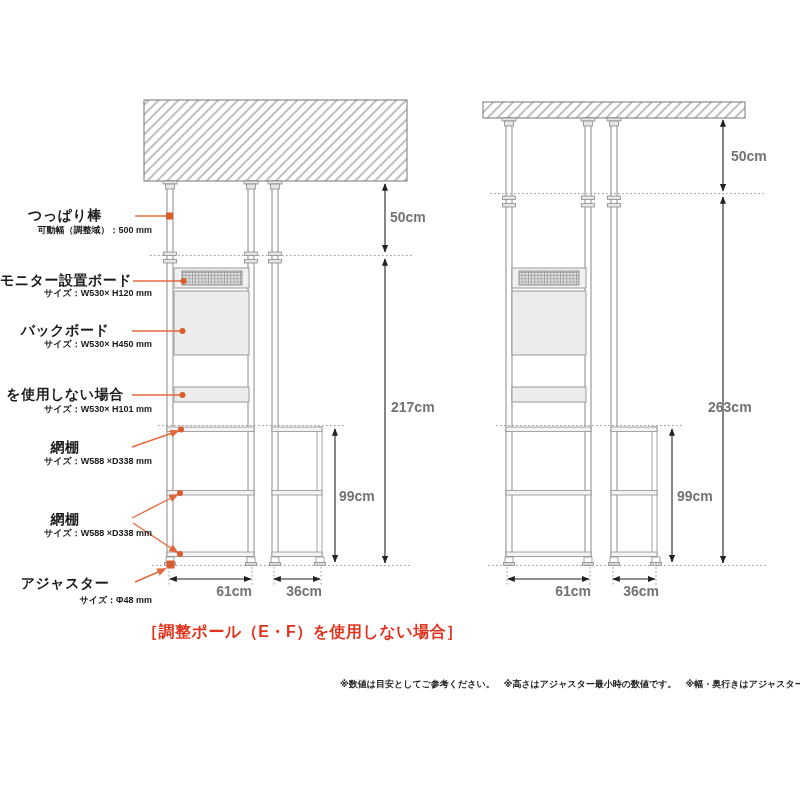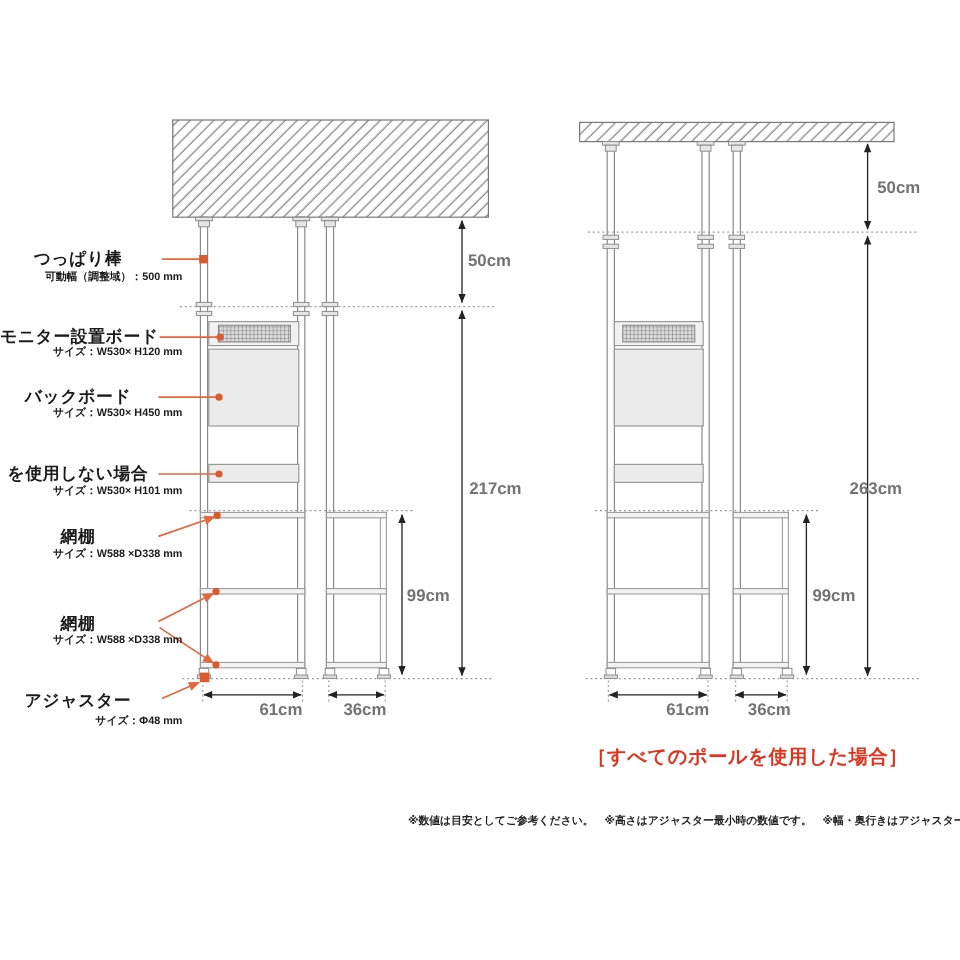--- a/index.html
+++ b/index.html
@@ -235,17 +235,17 @@
   <div class="txt dim-label" style="left:339px;top:489px;">99cm</div>
   <div class="txt dim-label dim-center" style="left:169px;width:83px;top:584px;">61cm</div>
   <div class="txt dim-label dim-center" style="left:272px;width:50px;top:584px;">36cm</div>
 
   <div class="txt dim-label" style="left:731px;top:149px;">50cm</div>
   <div class="txt dim-label" style="left:708px;top:400px;">263cm</div>
   <div class="txt dim-label" style="left:677px;top:489px;">99cm</div>
   <div class="txt dim-label dim-center" style="left:506px;width:85px;top:584px;">61cm</div>
   <div class="txt dim-label dim-center" style="left:611px;width:48px;top:584px;">36cm</div>
 
-  <div class="txt caption" style="left:477px;width:292px;top:621px;">［すべてのポールを使用した場合］</div>
+  <div class="txt caption" style="left:142px;width:296px;top:621px;">［調整ポール（E・F）を使用しない場合］</div>
 
   <div class="txt footnote" style="left:340px;width:438px;top:679px;">※数値は目安としてご参考ください。　※高さはアジャスター最小時の数値です。　※幅・奥行きはアジャスターを含む数値です。</div>
 
 </div>
 
 </body></html>

